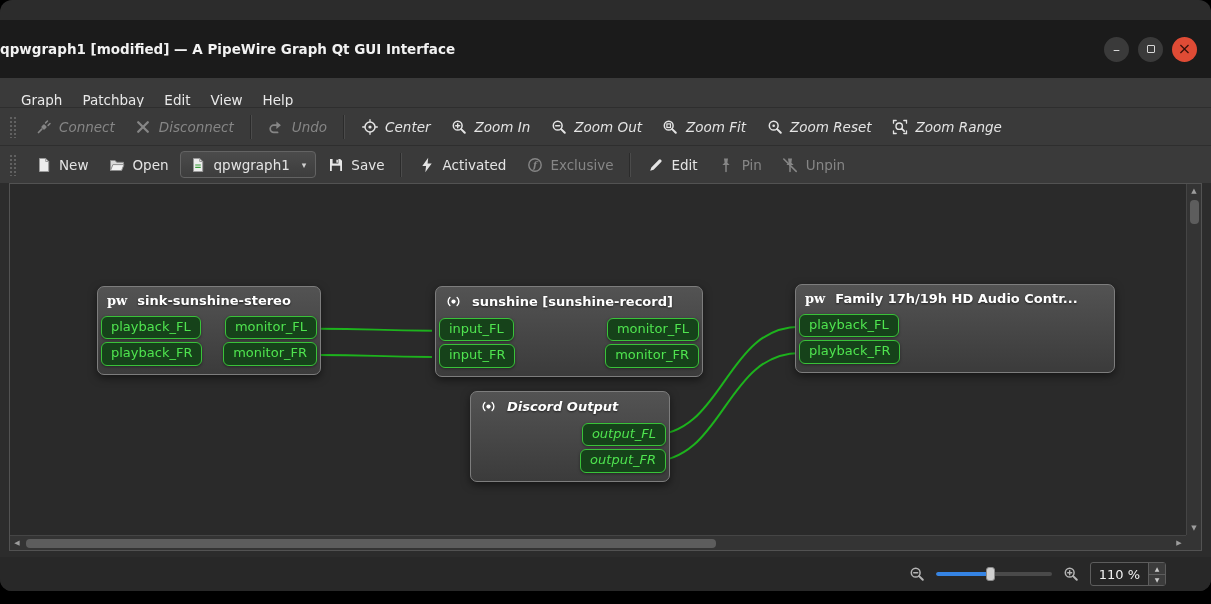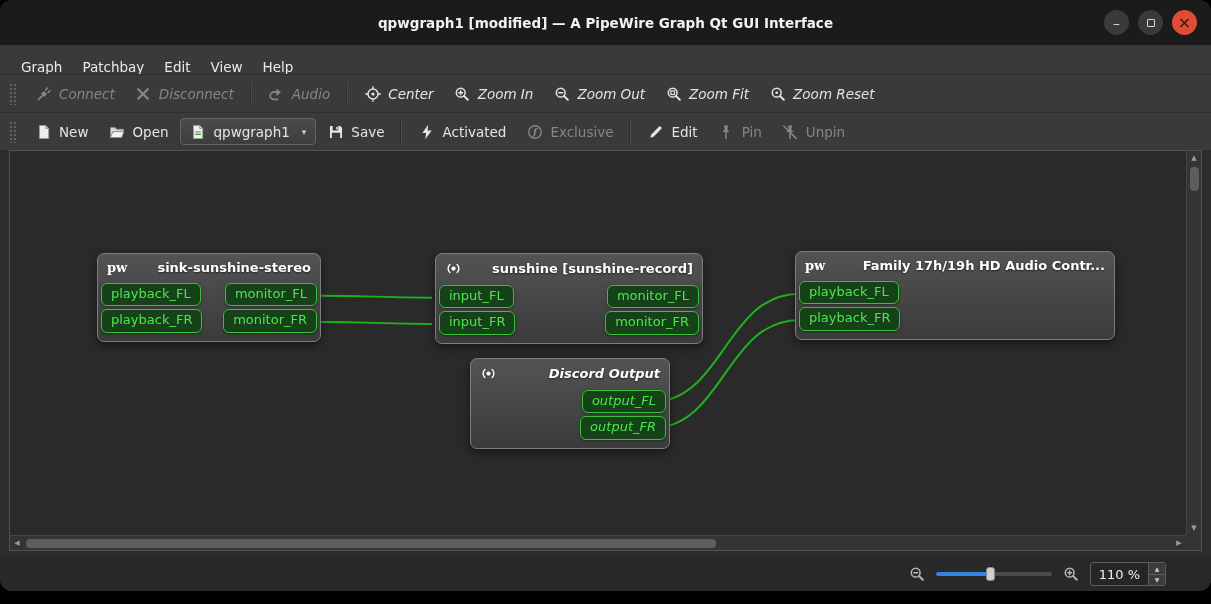--- a/index.html
+++ b/index.html
@@ -1,21 +1,21 @@
 <!DOCTYPE html>
 <html style="--port-bg: #16421a; --port-border: #39c239; --port-text: #4fe44f; --accent-blue: #3584e4; --close-button: #df4b35;"><head>
 <meta charset="utf-8">
 <style>
   *{margin:0;padding:0;box-sizing:border-box;}
   html,body{width:1211px;height:604px;background:#000;overflow:hidden;
     font-family:"DejaVu Sans","Liberation Sans",sans-serif;}
   .window{width:1211px;height:591px;background:#2c2c2c;border-radius:12px;overflow:hidden;
     display:flex;flex-direction:column;}
   
-  .titlebar{height:45px;background:#1b1b1b;position:relative;display:flex;align-items:center;justify-content:center;flex:0 0 auto;}
+  .titlebar{height:58px;background:#1b1b1b;position:relative;display:flex;align-items:center;justify-content:flex-start;flex:0 0 auto;margin-top:20px;}
   .title{color:#f2f2f2;font-weight:bold;font-size:13.5px;}
   .winbtns{position:absolute;right:14px;top:0;height:100%;display:flex;align-items:center;gap:9px;}
   .wbtn{width:25px;height:25px;border-radius:50%;background:#3a3a3a;color:#d8d8d8;
     display:flex;align-items:center;justify-content:center;font-size:14px;line-height:1;cursor:default;}
   .wbtn.close{background:var(--close-button,#df4b35);color:#35100a;font-size:16px;}
   .maxsq{width:8px;height:8px;border:1.5px solid #d8d8d8;border-radius:1px;display:block;}
   
   .menubar{height:29px;background:#3a3a3a;display:flex;align-items:center;padding-left:12px;gap:2px;flex:0 0 auto;}
   .menu-item{color:#e9e9e9;font-size:13.5px;padding:3px 9px;border-radius:3px;white-space:nowrap;margin-top:14px;}
   .menu-item u{text-underline-offset:2px;}
@@ -29,21 +29,21 @@
   .tb-btn.disabled{color:#868686;}
   .tb-icon{display:inline-flex;width:17px;height:17px;align-items:center;justify-content:center;color:inherit;}
   .tb-sep{width:0;height:24px;border-left:1px solid #2b2b2b;border-right:1px solid #4b4b4b;margin:0 5px;}
   .tb-btn.combo{border:1px solid #636363;background:linear-gradient(#4b4b4b,#3d3d3d);padding:4px 9px;}
   .combo-arrow{font-size:9px;color:#cfcfcf;margin-left:5px;}
   
   .canvas-wrap{flex:1;margin:0 9px 6px;border:1px solid #525252;position:relative;background:#2a2a2a;overflow:hidden;}
   #wires{position:absolute;left:0;top:0;pointer-events:none;}
   .node{position:absolute;border:1px solid #7d7d7d;border-radius:7px;
     background:linear-gradient(#535353,#3b3b3b);box-shadow:0 3px 9px rgba(0,0,0,.5);padding:6px 3px 5px;}
-  .node-head{display:flex;align-items:center;gap:10px;padding:0 6px 8px;justify-content:space-between;}
+  .node-head{display:flex;align-items:center;gap:10px;padding:0 6px 8px;}
   .node-title{color:#fff;font-weight:bold;font-size:13px;white-space:nowrap;text-shadow:0 1px 2px rgba(0,0,0,.6);}
   .node-icon{color:#fff;display:inline-flex;align-items:center;}
   .pw-logo{font-family:"DejaVu Serif","Liberation Serif",serif;font-weight:bold;font-size:13px;color:#fff;line-height:1;}
   .port-row{display:flex;justify-content:space-between;align-items:center;margin:0 0 3px;}
   .port{font-size:13px;line-height:1.25;padding:2px 9px 3px;border-radius:6px;
     border:1px solid var(--port-border,#39c239);background:var(--port-bg,#16421a);
     color:var(--port-text,#4fe44f);white-space:nowrap;box-shadow:0 1px 3px rgba(0,0,0,.4);}
   .port-spacer{flex:1;}
   
   .vscroll{position:absolute;top:0;right:0;bottom:15px;width:15px;background:#343434;border-left:1px solid #454545;
@@ -120,21 +120,21 @@
           <span class="tb-label">Disconnect</span>
         </div>
         <div class="tb-sep"></div>
         <div class="tb-btn disabled">
           <span class="tb-icon">
             <svg width="16" height="16" viewBox="0 0 16 16">
               <path d="M11 6.2 H5.8 a3.6 3.6 0 0 0 0 7.2 h3.8" stroke="currentColor" fill="none" stroke-linecap="round" stroke-width="1.7"></path>
               <path d="M8.4 2.4 L12.9 6.2 l-4.5 3.8 Z" fill="currentColor"></path>
             </svg>
           </span>
-          <span class="tb-label">Audio</span>
+          <span class="tb-label">Undo</span>
         </div>
         <div class="tb-sep"></div>
         <div class="tb-btn">
           <span class="tb-icon">
             <svg width="16" height="16" viewBox="0 0 16 16">
               <circle cx="8" cy="8" r="5" stroke="currentColor" fill="none" stroke-linecap="round" stroke-width="1.5"></circle>
               <circle cx="8" cy="8" r="1.6" fill="currentColor"></circle>
               <line x1="8" y1="0.7" x2="8" y2="2.6" stroke="currentColor" fill="none" stroke-linecap="round" stroke-width="1.3"></line>
               <line x1="8" y1="13.4" x2="8" y2="15.3" stroke="currentColor" fill="none" stroke-linecap="round" stroke-width="1.3"></line>
               <line x1="0.7" y1="8" x2="2.6" y2="8" stroke="currentColor" fill="none" stroke-linecap="round" stroke-width="1.3"></line>
@@ -176,20 +176,30 @@
         </div>
         <div class="tb-btn">
           <span class="tb-icon">
             <svg width="16" height="16" viewBox="0 0 16 16">
               <circle cx="6.7" cy="6.7" r="4.4" stroke="currentColor" fill="none" stroke-linecap="round" stroke-width="1.5"></circle>
               <line x1="10.1" y1="10.1" x2="13.8" y2="13.8" stroke="currentColor" fill="none" stroke-linecap="round" stroke-width="2"></line>
               <circle cx="6.7" cy="6.7" r="1.3" fill="currentColor"></circle>
             </svg>
           </span>
           <span class="tb-label">Zoom Reset</span>
+        </div>
+        <div class="tb-btn">
+          <span class="tb-icon">
+            <svg width="16" height="16" viewBox="0 0 16 16">
+              <path d="M1.5 4.2 v-2.7 h2.7 M11.8 1.5 h2.7 v2.7 M14.5 11.8 v2.7 h-2.7 M4.2 14.5 H1.5 v-2.7" stroke="currentColor" fill="none" stroke-linecap="round" stroke-width="1.3"></path>
+              <circle cx="7.2" cy="7.2" r="3.2" stroke="currentColor" fill="none" stroke-linecap="round" stroke-width="1.4"></circle>
+              <line x1="9.7" y1="9.7" x2="12.2" y2="12.2" stroke="currentColor" fill="none" stroke-linecap="round" stroke-width="1.7"></line>
+            </svg>
+          </span>
+          <span class="tb-label">Zoom Range</span>
         </div>
       </div>
   </div>
 
   <div class="toolbar">
     <div class="grip"></div>
     <div style="display:flex;align-items:center;gap:2px;" id="toolbar-file-items">
         <div class="tb-btn">
           <span class="tb-icon">
             <svg width="16" height="16" viewBox="0 0 16 16">

